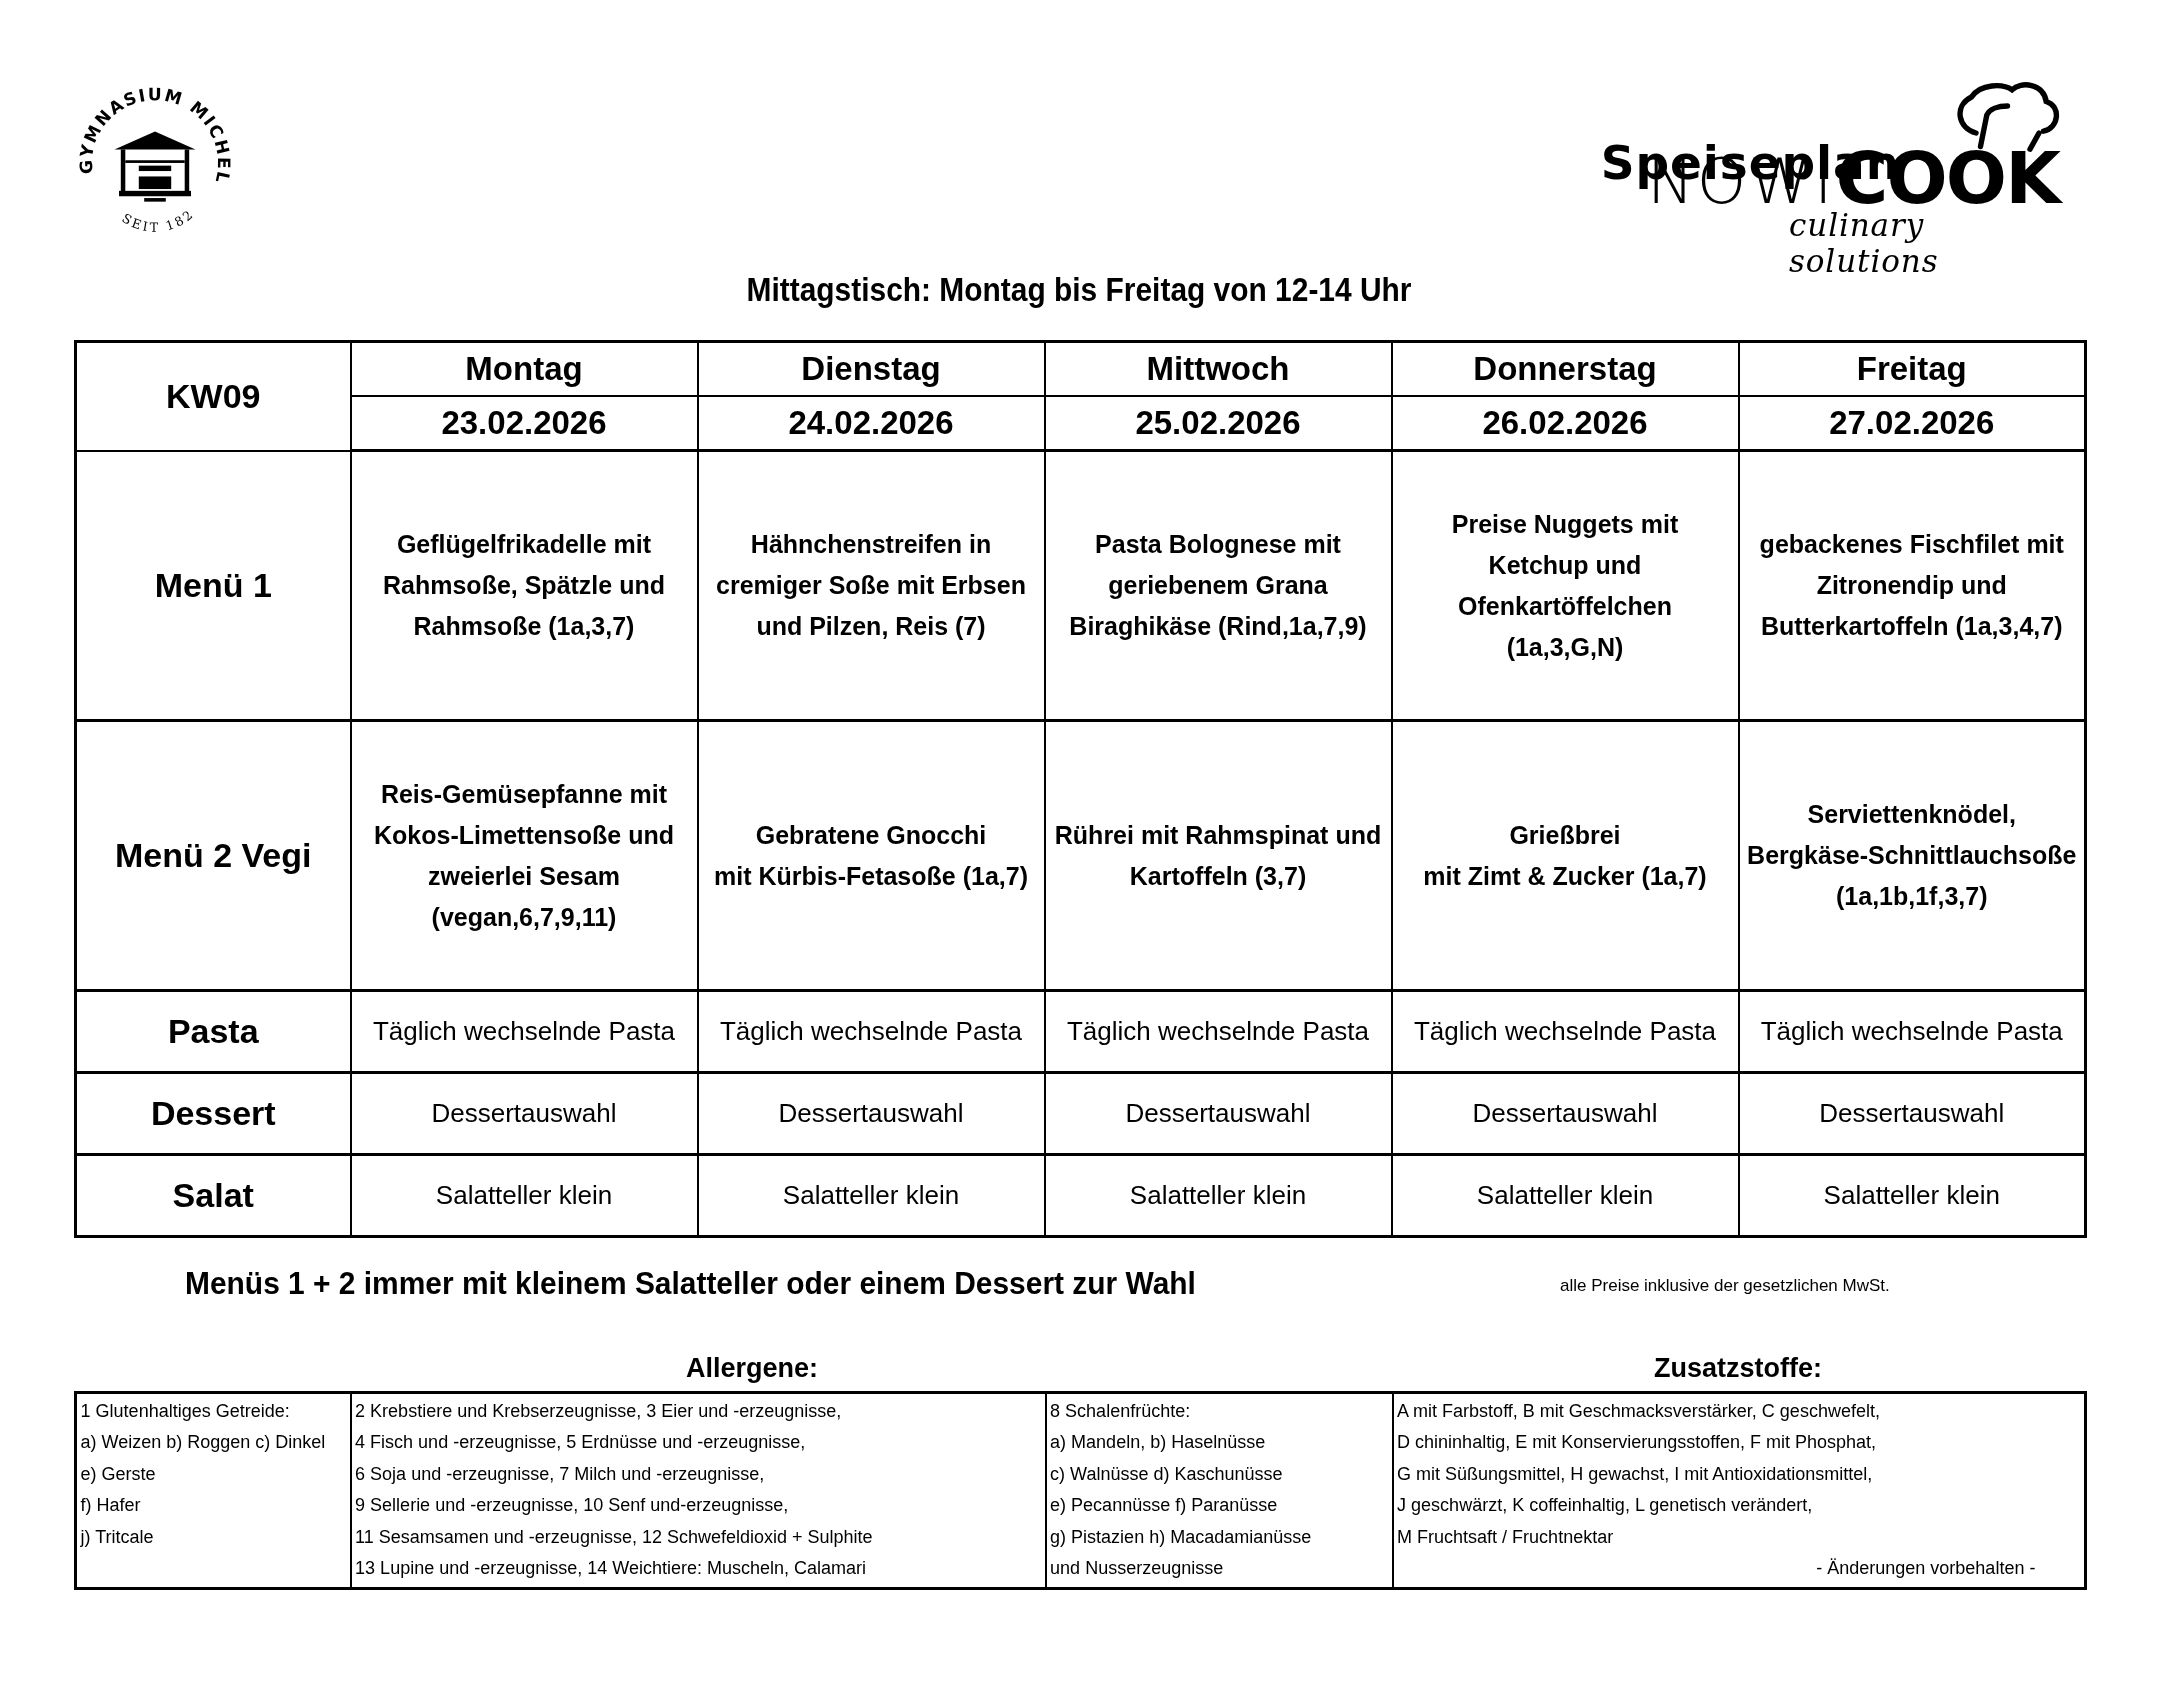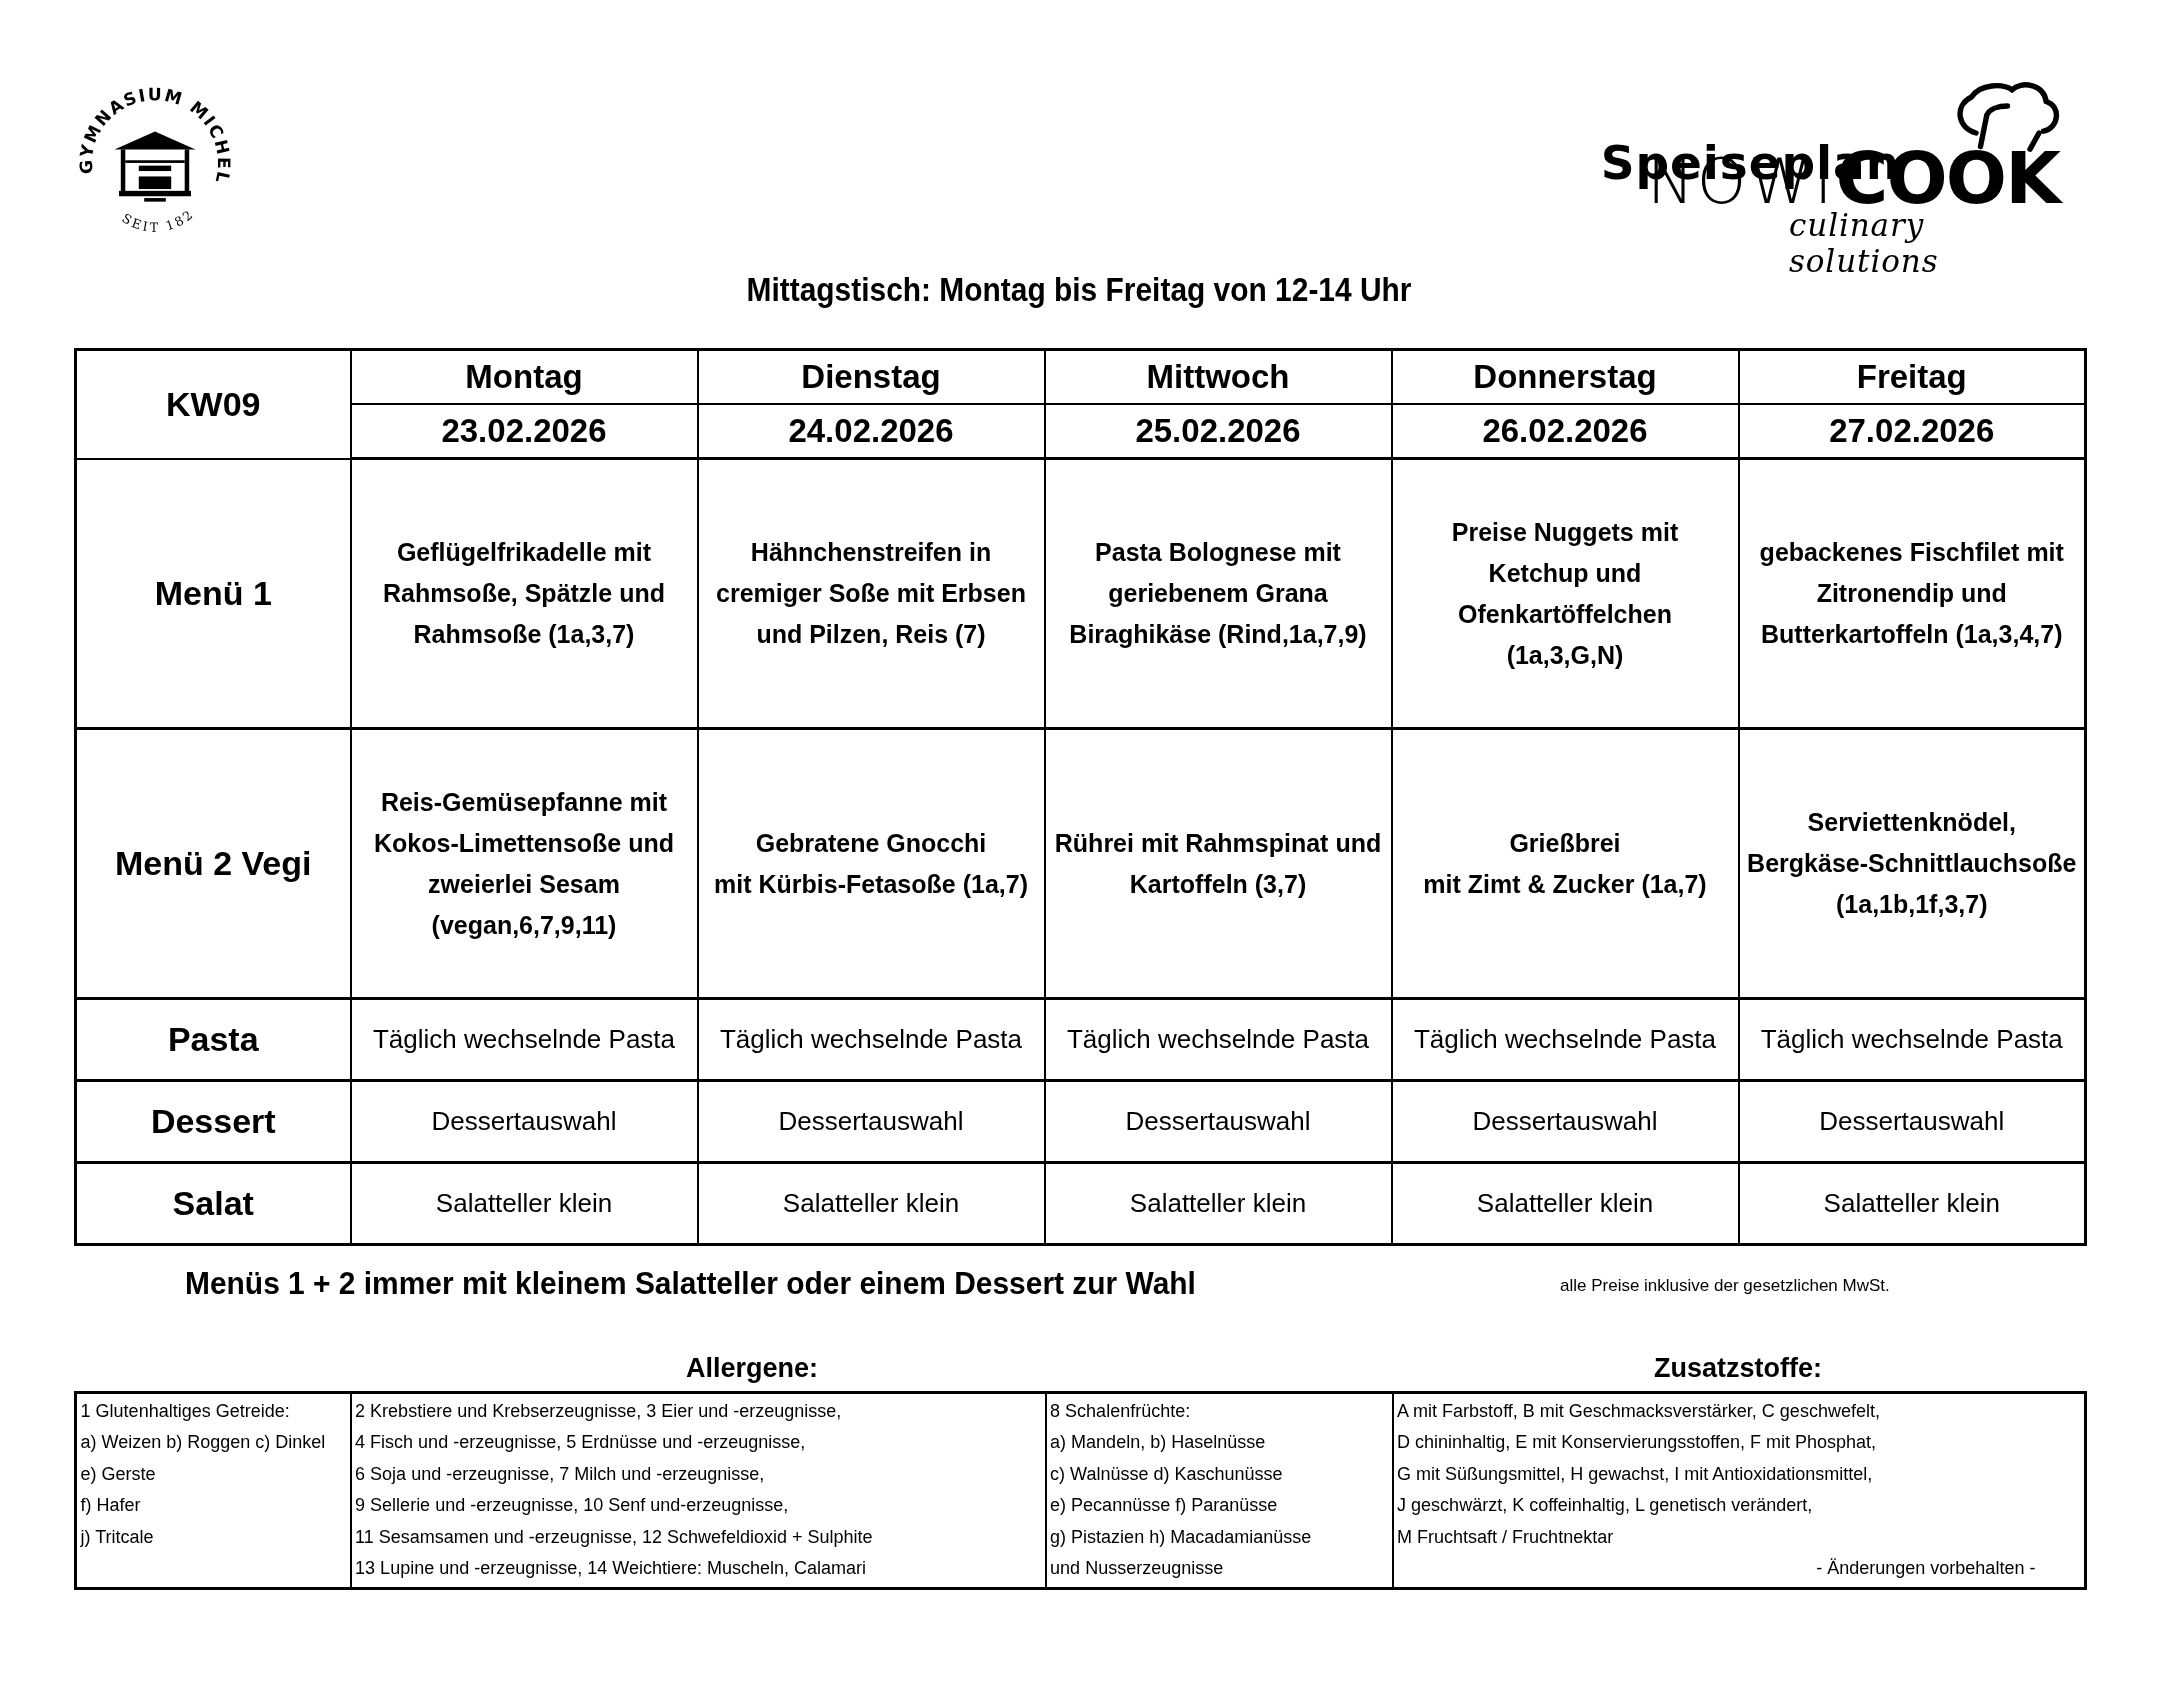--- a/index.html
+++ b/index.html
@@ -12,21 +12,21 @@
   .brand-name{position:absolute;left:0;top:63px;font-size:70px;letter-spacing:1.8px;line-height:1;white-space:nowrap;}
   .brand-name .thin{font-weight:300;font-family:"DejaVu Sans",sans-serif;font-size:63px;letter-spacing:2.7px;}
   .brand-name .bold{font-weight:900;font-family:"DejaVu Sans",sans-serif;font-size:72px;letter-spacing:-1.8px;}
   .brand-tag{position:absolute;left:142px;top:128px;font-family:"DejaVu Serif",serif;font-style:italic;font-size:31px;letter-spacing:0.9px;}
   .chef-hat{position:absolute;left:302px;top:0px;width:117px;height:81px;}
   
   .title{left:0;width:1900px;top:135px;text-align:right;font-family:"DejaVu Sans",sans-serif;font-weight:bold;font-size:47px;letter-spacing:0.9px;}
   .subtitle{left:0;width:2158px;top:270px;text-align:center;font-weight:bold;font-size:34px;font-family:"Liberation Sans",sans-serif;transform:scaleX(0.88);}
   
   table{border-collapse:collapse;table-layout:fixed;}
-  .menu{position:absolute;left:74px;top:340px;width:2013px;border:3.6px solid #000;margin-top:8px;}
+  .menu{position:absolute;left:74px;top:340px;width:2013px;border:3.6px solid #000;}
   .menu td{border:2.7px solid #000;text-align:center;vertical-align:middle;padding:0 5.4px;}
   .menu col.c0{width:275px;}
   .menu col.cd{width:347px;}
   .rowlabel{font-weight:bold;font-size:34px;font-family:"Liberation Sans",sans-serif;}
   .dayname,.daydate{font-weight:bold;font-size:33px;font-family:"Liberation Sans",sans-serif;}
   .dish{font-weight:bold;font-size:25px;line-height:41px;font-family:"Liberation Sans",sans-serif;}
   .plain{font-size:26px;font-family:"Liberation Sans",sans-serif;}
   .r-day td{height:52px;}
   .r-date td{height:52px;border-bottom:3.6px solid #000;}
   .r-m1 td{height:267px;border-bottom:3.6px solid #000;}

